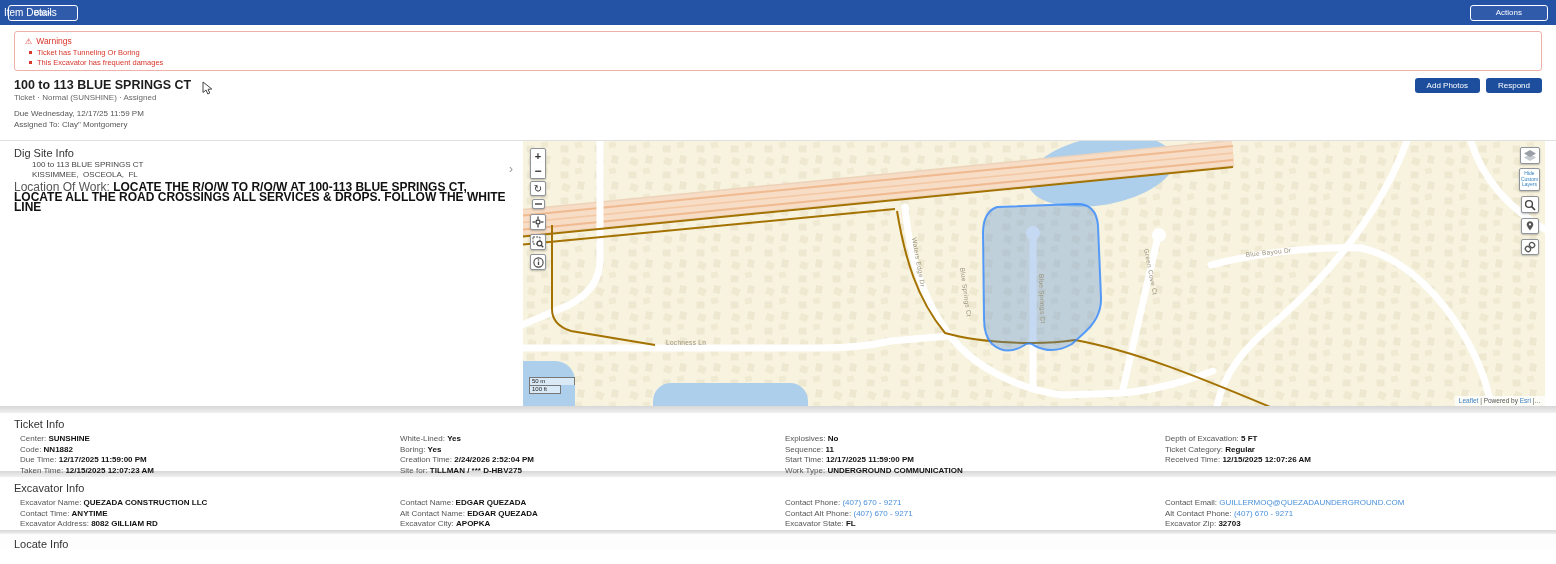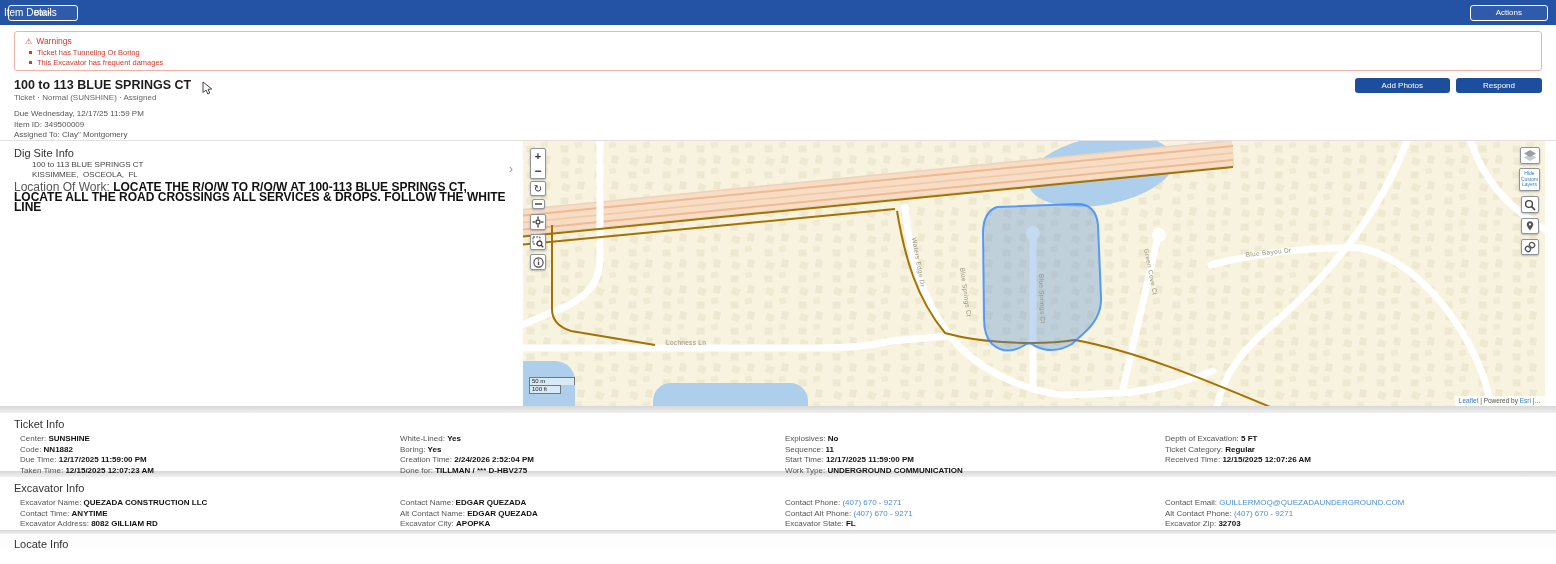--- a/index.html
+++ b/index.html
@@ -24,21 +24,21 @@
                         margin:0 5px 1px 2px;}
 
   
   .summary{position:relative;height:69px;padding:7px 14px 0 14px;box-sizing:border-box;}
   .page-title{font-size:12.5px;font-weight:600;color:#1d1d1d;line-height:14px;}
   .status-line{font-size:8px;color:#666;line-height:10px;margin-top:1px;}
   .meta-line{font-size:8px;color:#555;line-height:10.5px;}
   .meta-block{margin-top:6px;}
   .summary-actions{position:absolute;top:7px;right:14px;display:flex;gap:6px;}
   .btn-blue{background:#1d4e9e;color:#fff;border:none;border-radius:3px;font-size:8px;
-            padding:3px 27px;line-height:9px;cursor:pointer;font-family:inherit;}
+            padding:3px 12px;line-height:9px;cursor:pointer;font-family:inherit;}
 
   
   .content-row{display:flex;border-top:1px solid #e0e0e0;height:266px;box-sizing:border-box;}
   .digsite{position:relative;width:523px;box-sizing:border-box;padding:5px 14px 0 14px;}
   .sec-heading{font-size:11px;color:#333;line-height:14px;}
   .addr{font-size:8px;color:#444;line-height:10px;margin-left:18px;white-space:pre-wrap;}
   .addr:first-of-type{margin-top:4px;}
   .loc-line{font-size:12px;color:#555;line-height:10px;margin-top:2px;}
   .loc-line .v{font-weight:bold;color:#111;}
   .digsite-chevron{position:absolute;right:10px;top:22px;color:#999;font-size:12px;line-height:12px;}
@@ -107,21 +107,20 @@
       <li>Ticket has Tunneling Or Boring</li>
       <li>This Excavator has frequent damages</li>
     </ul>
   </section>
 
   <section class="summary">
     <div class="page-title">100 to 113 BLUE SPRINGS CT</div>
     <div class="status-line">Ticket · Normal (SUNSHINE) · Assigned</div>
     <div class="meta-block">
       <div class="meta-line">Due Wednesday, 12/17/25 11:59 PM</div>
-      <div class="meta-line">Item ID: 349500009</div>
       <div class="meta-line">Assigned To: Clay" Montgomery</div>
     </div>
     <div class="summary-actions">
       <button class="btn-blue">Add Photos</button>
       <button class="btn-blue">Respond</button>
     </div>
   </section>
 
   <div class="content-row">
     <div class="digsite">
@@ -284,21 +283,21 @@
         <div class="kv"><span class="k">Center:</span> <span class="v">SUNSHINE</span></div>
         <div class="kv"><span class="k">Code:</span> <span class="v">NN1882</span></div>
         <div class="kv"><span class="k">Due Time:</span> <span class="v">12/17/2025 11:59:00 PM</span></div>
         <div class="kv"><span class="k">Taken Time:</span> <span class="v">12/15/2025 12:07:23 AM</span></div>
         <div class="kv"><span class="k">Machinery:</span> <span class="v">Yes</span></div>
       </div>
       <div class="col col2">
         <div class="kv"><span class="k">White-Lined:</span> <span class="v">Yes</span></div>
         <div class="kv"><span class="k">Boring:</span> <span class="v">Yes</span></div>
         <div class="kv"><span class="k">Creation Time:</span> <span class="v">2/24/2026 2:52:04 PM</span></div>
-        <div class="kv"><span class="k">Done for:</span> <span class="v">TILLMAN / *** D-HBV275</span></div>
+        <div class="kv"><span class="k">Site for:</span> <span class="v">TILLMAN / *** D-HBV275</span></div>
         <div class="kv"><span class="k">Version:</span> <span class="v">10</span></div>
       </div>
       <div class="col col3">
         <div class="kv"><span class="k">Explosives:</span> <span class="v">No</span></div>
         <div class="kv"><span class="k">Sequence:</span> <span class="v">11</span></div>
         <div class="kv"><span class="k">Start Time:</span> <span class="v">12/17/2025 11:59:00 PM</span></div>
         <div class="kv"><span class="k">Work Type:</span> <span class="v">UNDERGROUND COMMUNICATION</span></div>
       </div>
       <div class="col col4">
         <div class="kv"><span class="k">Depth of Excavation:</span> <span class="v">5 FT</span></div>

